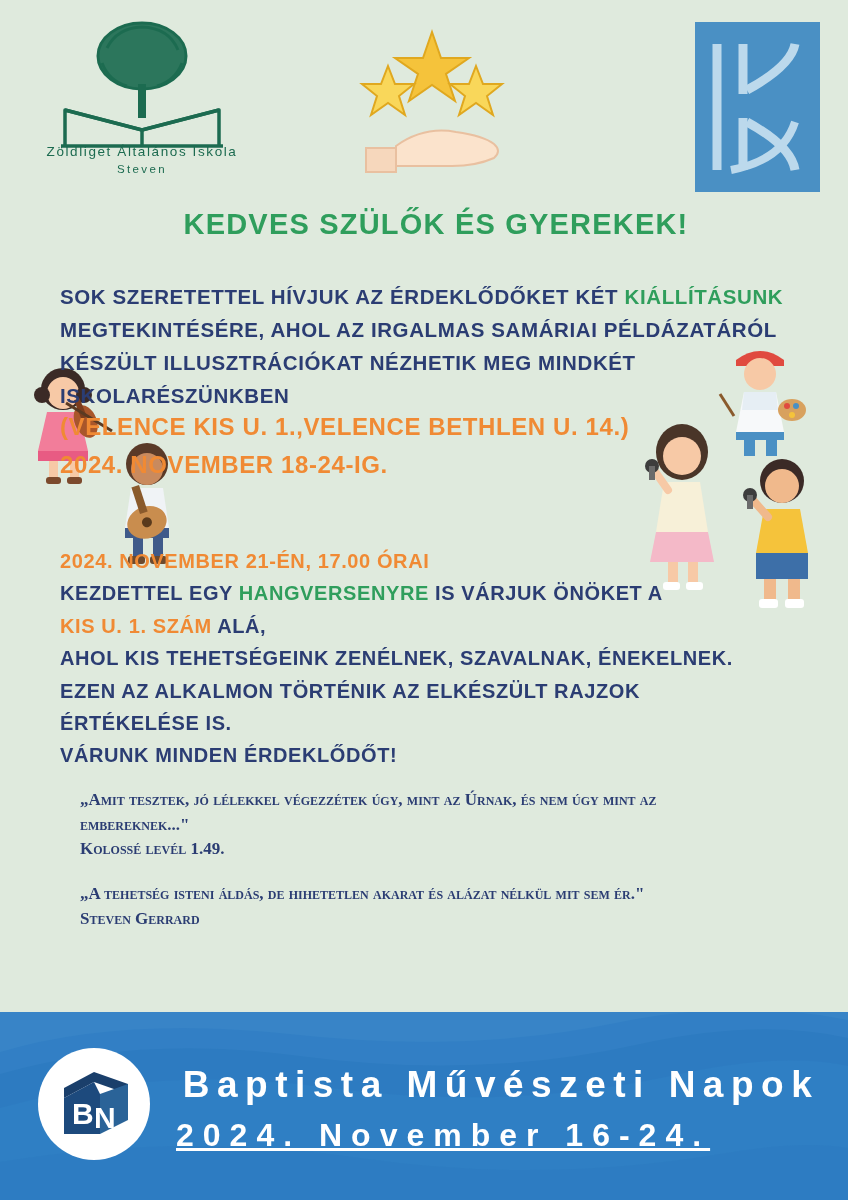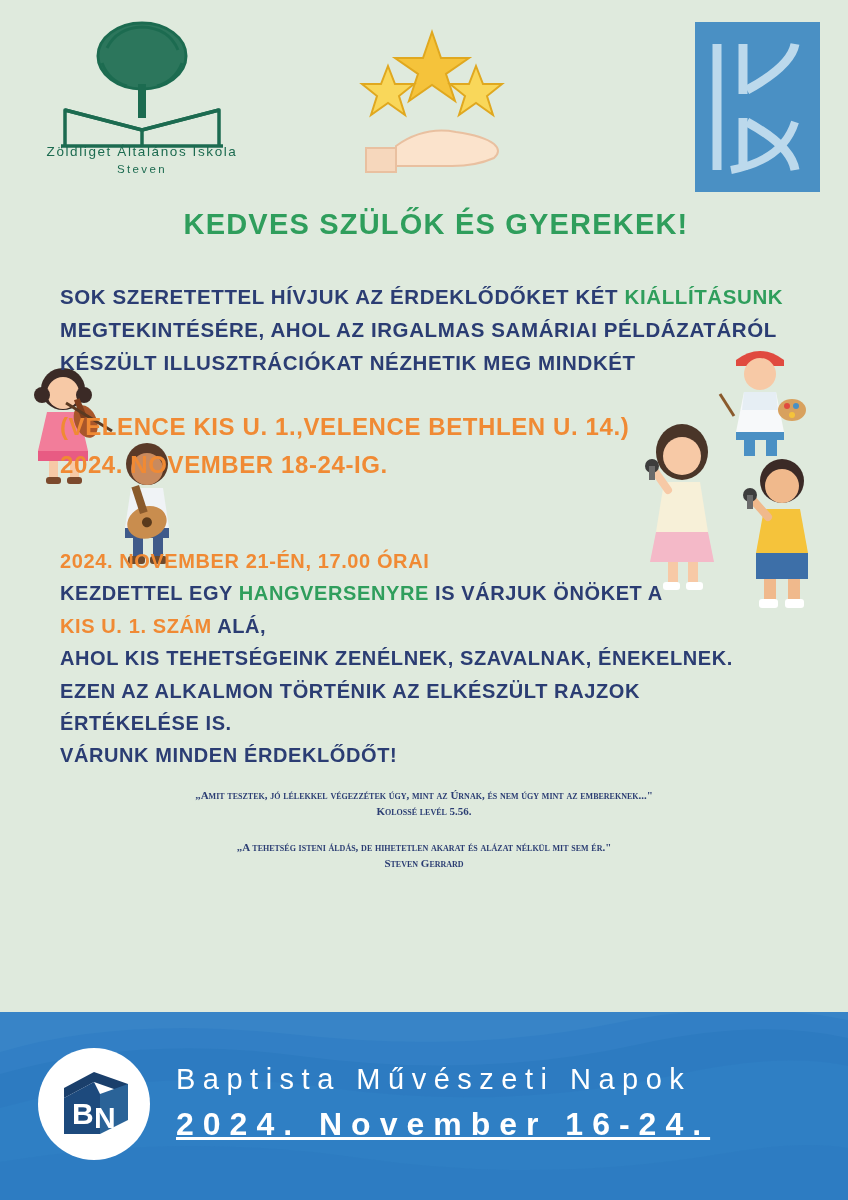--- a/index.html
+++ b/index.html
@@ -100,26 +100,25 @@
   .p-line { margin: 0 0 4px 0; }
   .hl-green { color: #2f9e5c; }
   .hl-orange { color: #f08a34; margin-top: 22px; }
 
   
   .quotes {
     position: absolute;
     left: 80px;
     top: 788px;
     width: 688px;
-    text-align: center;
     color: #2b3d73;
     font-family: "Liberation Serif", serif;
     font-variant: small-caps;
     font-weight: bold;
-    font-size: 11px;
+    font-size: 17px;
     line-height: 1.45;
   }
   .quote-block { margin-bottom: 20px; }
   .quote-source { display: block; }
 
   
   .kid { position: absolute; }
   .kid-violin { left: 16px; top: 365px; width: 110px; height: 120px; }
   .kid-guitar { left: 95px; top: 440px; width: 110px; height: 130px; }
   .kid-painter { right: 38px; top: 340px; width: 96px; height: 120px; }
@@ -155,25 +154,26 @@
     justify-content: center;
   }
   .footer-text {
     position: absolute;
     left: 176px;
     top: 48px;
     width: 650px;
     color: #ffffff;
   }
   .footer-title {
-    font-size: 29px;
-    font-weight: normal;
+    font-size: 37px;
+    font-weight: bold;
     letter-spacing: 7.5px;
     line-height: 1.35;
     white-space: nowrap;
+    text-align: center;
   }
   .footer-date {
     font-size: 32px;
     font-weight: bold;
     letter-spacing: 9px;
     line-height: 1.35;
     margin-top: 4px;
     white-space: nowrap;
     text-decoration: underline;
   }
@@ -303,20 +303,21 @@
     <circle cx="22" cy="40" r="7" fill="#3d3d3d"></circle>
     <rect x="19" y="40" width="6" height="14" fill="#6b6b6b"></rect>
   </svg>
 
   <div class="block block1">
     <p class="p-line">
       <span>Sok szeretettel hívjuk az érdeklődőket két </span><span class="hl-green">kiállításunk</span>
     </p>
     <p class="p-line">megtekintésére, ahol az Irgalmas Samáriai példázatáról</p>
     <p class="p-line">készült illusztrációkat nézhetik meg mindkét</p>
+    <p class="p-line">iskolarészünkben</p>
   </div>
 
   <div class="block block2">
     <p class="p-line">(Velence Kis u. 1.,Velence Bethlen u. 14.)</p>
     <p class="p-line">2024. november 18-24-ig.</p>
   </div>
 
   <div class="block block3">
     <p class="p-line hl-orange">2024. november 21-én, 17.00 órai</p>
     <p class="p-line">
@@ -327,21 +328,21 @@
     </p>
     <p class="p-line">ahol kis tehetségeink zenélnek, szavalnak, énekelnek.</p>
     <p class="p-line">Ezen az alkalmon történik az elkészült rajzok</p>
     <p class="p-line">értékelése is.</p>
     <p class="p-line">Várunk minden érdeklődőt!</p>
   </div>
 
   <div class="quotes">
     <div class="quote-block">
       <span>„Amit tesztek, jó lélekkel végezzétek úgy, mint az Úrnak, és nem úgy mint az embereknek..."</span>
-      <span class="quote-source">Kolossé levél 5.56.</span>
+      <span class="quote-source">Kolossé levél 1.49.</span>
     </div>
     <div class="quote-block">
       <span>„A tehetség isteni áldás, de hihetetlen akarat és alázat nélkül mit sem ér."</span>
       <span class="quote-source">Steven Gerrard</span>
     </div>
   </div>
 
   <div class="footer">
     <svg class="waves" viewBox="0 0 848 188" preserveAspectRatio="none">
       <path d="M0 40 Q120 4 290 22 Q470 42 620 10 Q740 -14 848 8 L848 0 L0 0 Z" fill="#4b9ad6" opacity="0.55"></path>

